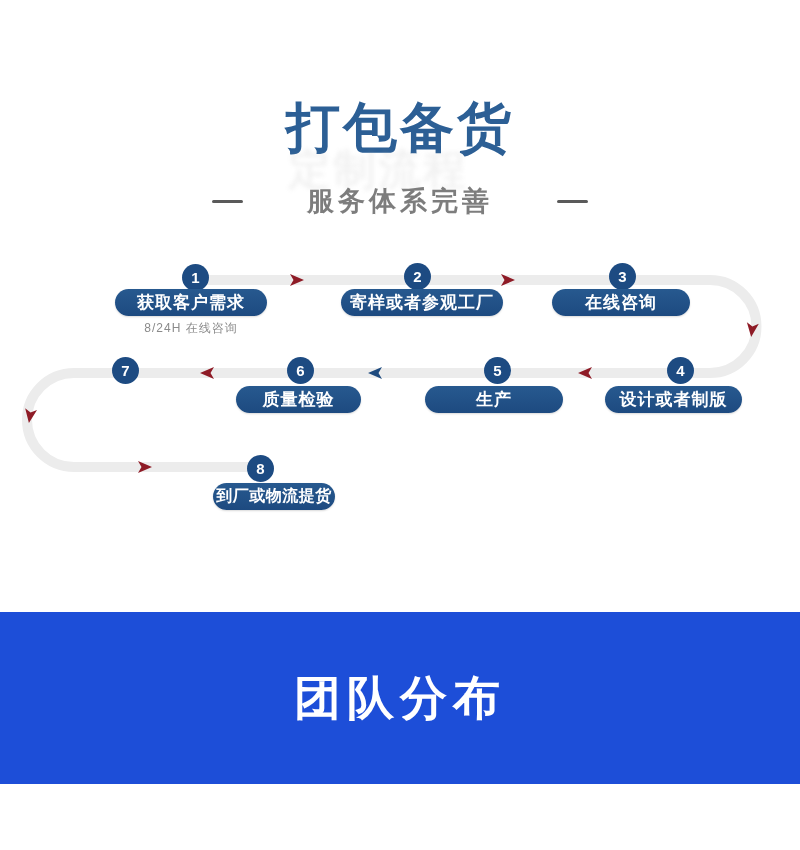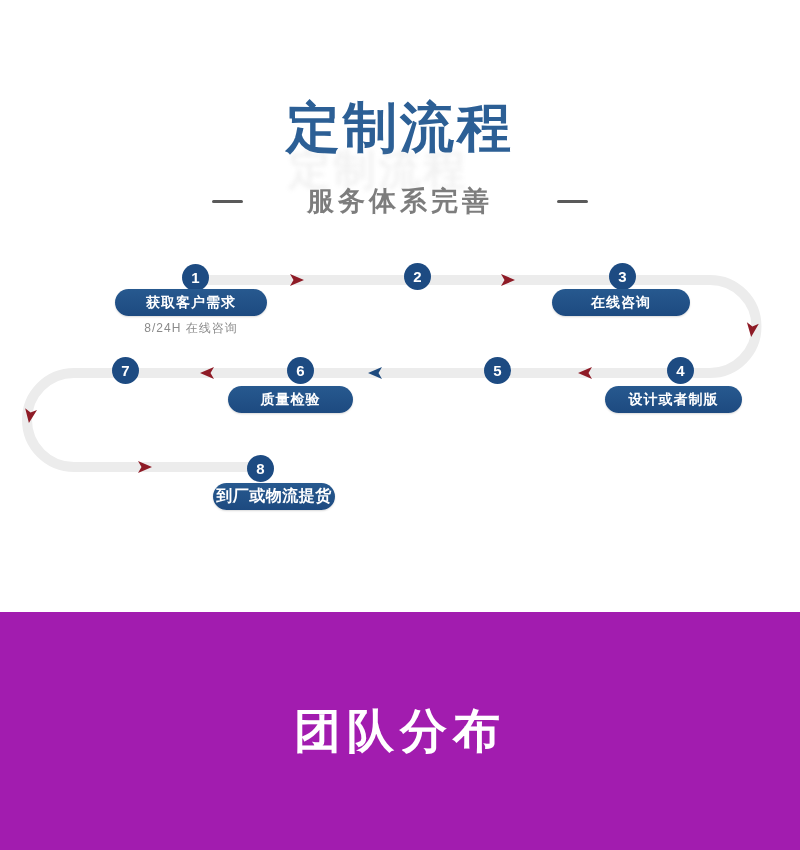--- a/index.html
+++ b/index.html
@@ -18,46 +18,46 @@
   .subtitle{font-size:27px;font-weight:bold;color:#7D7D7D;letter-spacing:4px;}
 
   
   .flow{position:absolute;top:240px;left:0;width:800px;height:300px;}
   .flow svg{position:absolute;left:0;top:0;}
   .badge{position:absolute;width:27px;height:27px;border-radius:50%;
     background:#1D4B82;color:#fff;font-size:15px;font-weight:bold;
     display:flex;align-items:center;justify-content:center;z-index:2;}
   .pill{position:absolute;height:27px;border-radius:14px;
     background:linear-gradient(180deg,#27598F 0%,#1D4A80 100%);
-    color:#fff;font-size:14px;font-weight:bold;letter-spacing:1px;
+    color:#fff;font-size:17px;font-weight:bold;letter-spacing:1px;
     display:flex;align-items:center;justify-content:center;z-index:2;
     box-shadow:0 1px 2px rgba(0,0,0,0.15);}
   .note{position:absolute;left:115px;top:80px;width:152px;text-align:center;
     font-size:12px;color:#8a8a8a;letter-spacing:1px;}
 
   .b1{left:182px;top:24px;} .p1{left:115px;top:49px;width:152px;}
   .b2{left:404px;top:23px;} .p2{left:341px;top:49px;width:162px;}
   .b3{left:609px;top:23px;} .p3{left:552px;top:49px;width:138px;}
   .b4{left:667px;top:117px;} .p4{left:605px;top:146px;width:137px;font-family:Liberation Mono, monospace;}
   .b5{left:484px;top:117px;} .p5{left:425px;top:146px;width:138px;}
-  .b6{left:287px;top:117px;} .p6{left:228px;top:146px;width:125px;}
+  .b6{left:287px;top:117px;} .p6{left:236px;top:146px;width:125px;}
   .b7{left:112px;top:117px;} .p7{left:67px;top:146px;width:136px;}
   .b8{left:247px;top:215px;} .p8{left:201px;top:243px;width:122px;font-size:16px;letter-spacing:0.5px;margin-left:12px;}
 
   
-  .band{position:absolute;left:0;top:612px;width:800px;height:238px;background:#a21caf;
+  .band{position:absolute;left:0;top:612px;width:800px;height:172px;background:#1d4ed8;
     display:flex;align-items:center;justify-content:center;}
   .band-title{color:#ffffff;font-size:47px;font-weight:bold;letter-spacing:6px;}
 </style>
 </head>
 <body>
 
 <div class="page">
 
-  <div class="main-title">定制流程</div>
+  <div class="main-title">打包备货</div>
   <div class="title-ghost">定制流程</div>
 
   <div class="subtitle-row">
     <div class="dash"></div>
     <div class="subtitle">服务体系完善</div>
     <div class="dash"></div>
   </div>
 
   <div class="flow">
     <svg width="800" height="300" viewBox="0 0 800 300">
@@ -72,28 +72,30 @@
         <polygon points="-7,-6 7,0 -7,6 -3.5,0" transform="translate(30,176) rotate(99)" fill="#8E1B26"></polygon>
         <polygon points="-7,-6 7,0 -7,6 -3.5,0" transform="translate(145,227)" fill="#8E1B26"></polygon>
       </g>
     </svg>
 
     <div class="badge b1">1</div>
     <div class="pill p1">获取客户需求</div>
     <div class="note">8/24H 在线咨询</div>
 
     <div class="badge b2">2</div>
+    <div class="pill p2">寄样或者参观工厂</div>
 
     <div class="badge b3">3</div>
     <div class="pill p3">在线咨询</div>
 
     <div class="badge b4">4</div>
     <div class="pill p4">设计或者制版</div>
 
     <div class="badge b5">5</div>
+    <div class="pill p5">生产</div>
 
     <div class="badge b6">6</div>
     <div class="pill p6">质量检验</div>
 
     <div class="badge b7">7</div>
 
     <div class="badge b8">8</div>
     <div class="pill p8">到厂或物流提货</div>
   </div>
 

